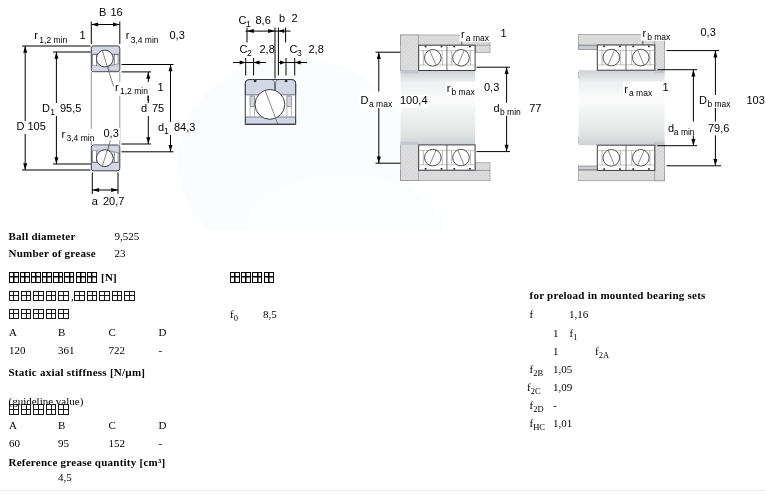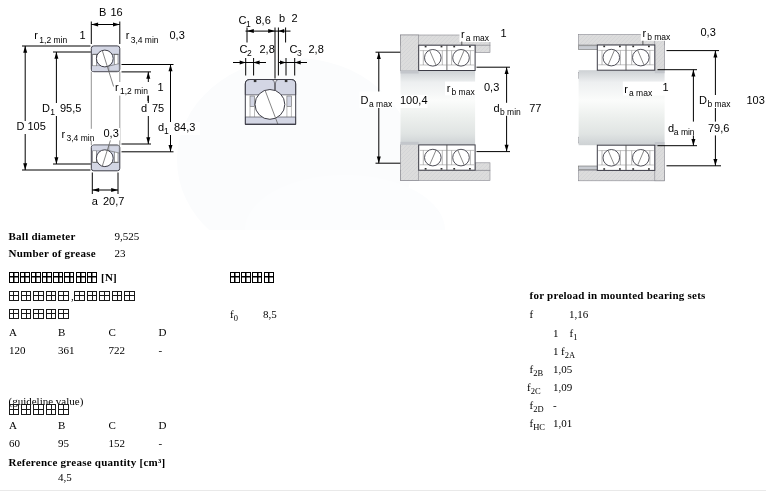--- a/index.html
+++ b/index.html
@@ -325,20 +325,21 @@
 
 <div class="t" style="left:9px;top:326px;">A</div>
 <div class="t" style="left:58px;top:326px;">B</div>
 <div class="t" style="left:108.5px;top:326px;">C</div>
 <div class="t" style="left:158.5px;top:326px;">D</div>
 <div class="t" style="left:9px;top:343.5px;">120</div>
 <div class="t" style="left:58px;top:343.5px;">361</div>
 <div class="t" style="left:108.5px;top:343.5px;">722</div>
 <div class="t" style="left:158.5px;top:343.5px;">-</div>
 
+<div class="t b" style="left:8.5px;top:365.5px;">Static axial stiffness [N/µm]</div>
 <div class="t" style="left:8.5px;top:383.5px;margin-top:11px;">(guideline value)</div>
 <div class="t" style="left:8.5px;top:403px;"><span class="k"></span><span class="k"></span><span class="k"></span><span class="k"></span><span class="k"></span></div>
 <div class="t" style="left:9px;top:419px;">A</div>
 <div class="t" style="left:58px;top:419px;">B</div>
 <div class="t" style="left:108.5px;top:419px;">C</div>
 <div class="t" style="left:158.5px;top:419px;">D</div>
 <div class="t" style="left:9px;top:436.5px;">60</div>
 <div class="t" style="left:58px;top:436.5px;">95</div>
 <div class="t" style="left:108.5px;top:436.5px;">152</div>
 <div class="t" style="left:158.5px;top:436.5px;">-</div>
@@ -349,21 +350,21 @@
 
 <div class="t" style="left:230px;top:271px;"><span class="kb"></span><span class="kb"></span><span class="kb"></span><span class="kb"></span></div>
 <div class="t" style="left:230px;top:308px;">f<sub class="s">0</sub></div>
 <div class="t" style="left:263px;top:308px;">8,5</div>
 
 <div class="t b" style="left:529.5px;top:288.5px;">for preload in mounted bearing sets</div>
 <div class="t" style="left:529.5px;top:308px;">f</div>
 <div class="t" style="left:553px;top:308px;margin-left:16px;">1,16</div>
 <div class="t" style="left:529.5px;top:326.5px;margin-left:40px;">f<sub class="s">1</sub></div>
 <div class="t" style="left:553px;top:326.5px;">1</div>
-<div class="t" style="left:517px;top:344.5px;padding-left:44px;">f<sub class="s">2A</sub></div>
+<div class="t" style="left:551px;top:344.5px;padding-left:44px;">f<sub class="s">2A</sub></div>
 <div class="t" style="left:553px;top:344.5px;">1</div>
 <div class="t" style="left:529.5px;top:362.5px;">f<sub class="s">2B</sub></div>
 <div class="t" style="left:553px;top:362.5px;">1,05</div>
 <div class="t" style="left:527px;top:380.5px;">f<sub class="s">2C</sub></div>
 <div class="t" style="left:553px;top:380.5px;">1,09</div>
 <div class="t" style="left:529.5px;top:398.5px;">f<sub class="s">2D</sub></div>
 <div class="t" style="left:553px;top:398.5px;">-</div>
 <div class="t" style="left:529.5px;top:416.5px;">f<sub class="s">HC</sub></div>
 <div class="t" style="left:553px;top:416.5px;">1,01</div>
 

